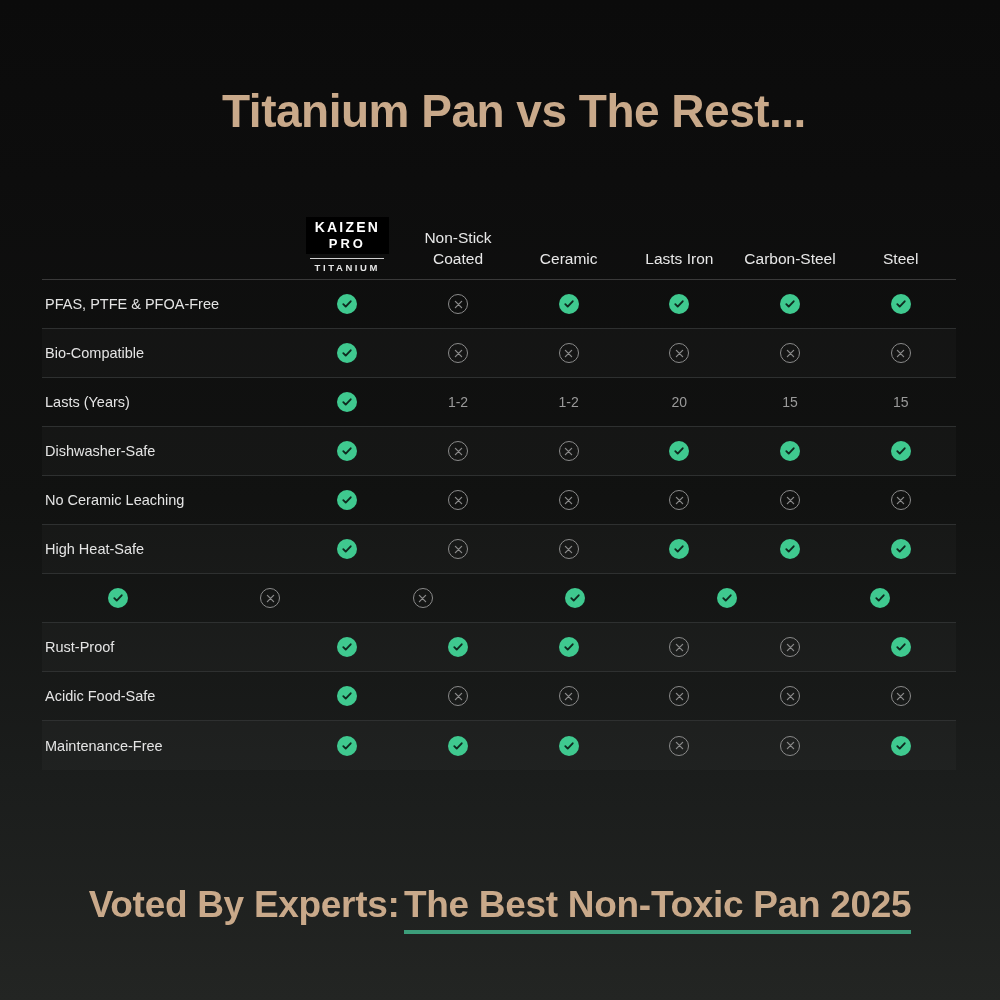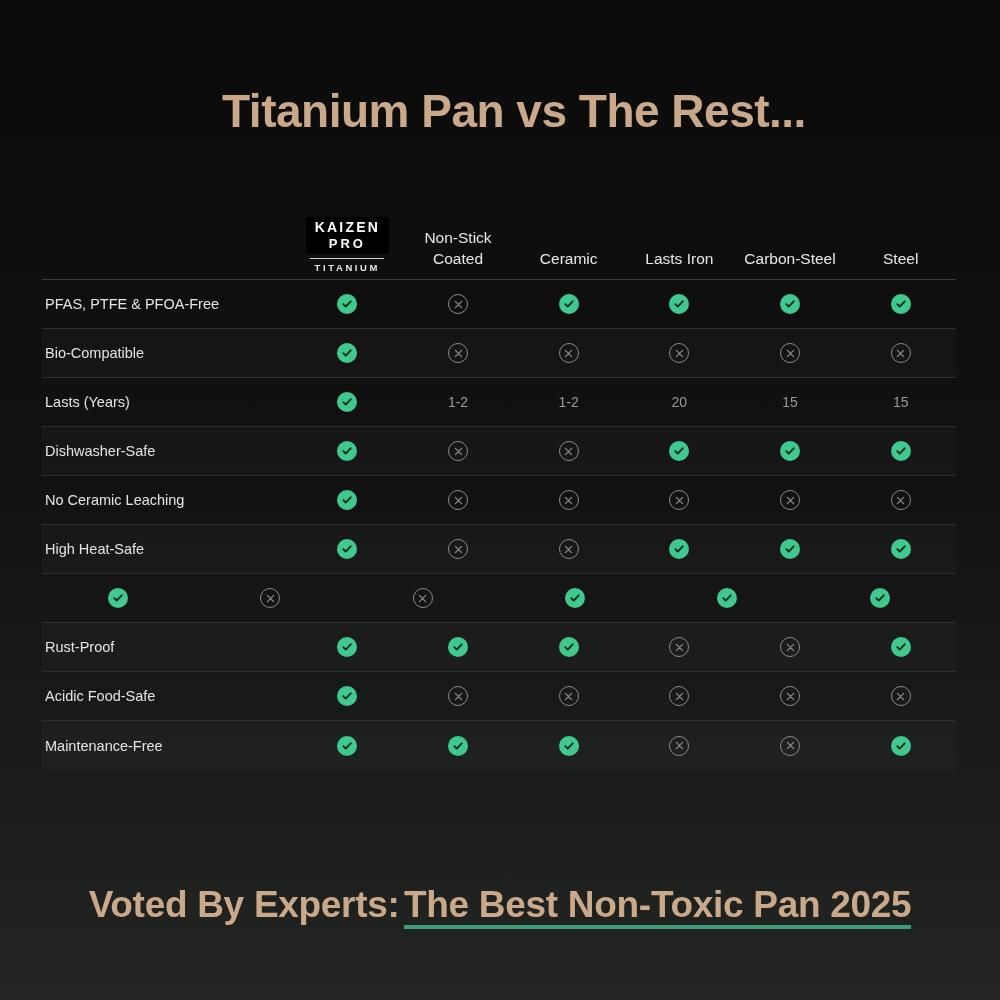--- a/index.html
+++ b/index.html
@@ -181,20 +181,21 @@
     font-weight: 700;
     color: #c9a98a;
     letter-spacing: -0.3px;
   }
   .footer-hl {
     font-size: 37px;
     font-weight: 700;
     color: #c9a98a;
     letter-spacing: -0.3px;
     border-bottom: 4px solid #3c9e7a;
+    padding-bottom: 5px;
   }
 </style>
 </head>
 <body>
 
 <div class="page">
 
   <div class="title">Titanium Pan vs The Rest...</div>
 
   <div class="table">

